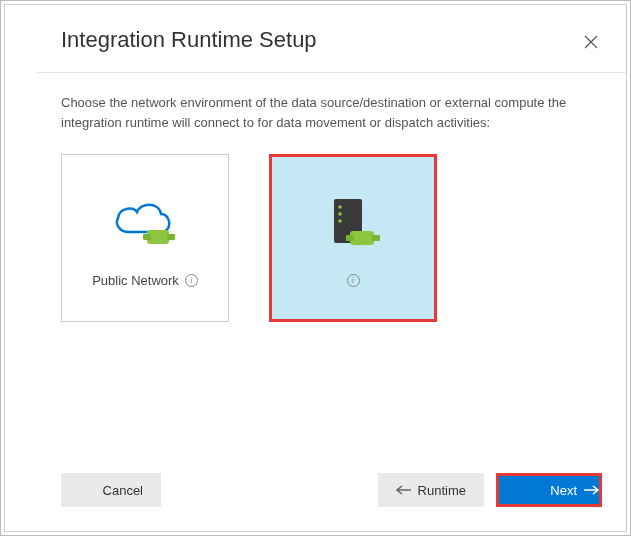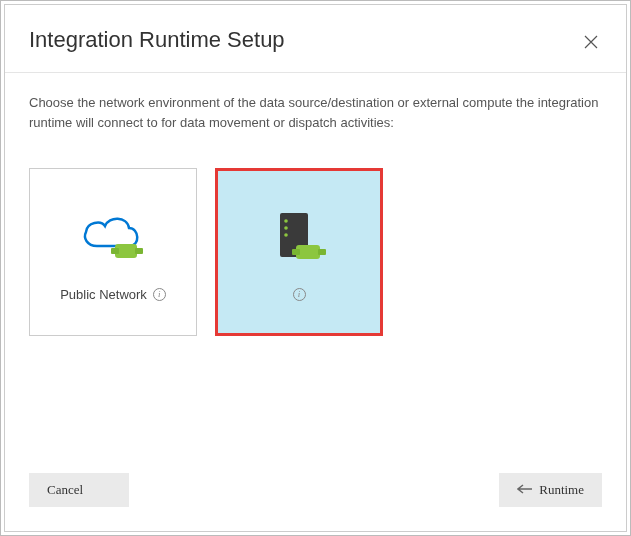--- a/index.html
+++ b/index.html
@@ -21,20 +21,21 @@
       padding: 3px;
       background: #fff;
     }
     .inner {
       width: 100%;
       height: 100%;
       border: 1px solid #ccc;
       display: flex;
       flex-direction: column;
       position: relative;
+      padding-left: 32px;
     }
     .header {
       display: flex;
       justify-content: space-between;
       align-items: flex-start;
       padding: 22px 24px 16px 24px;
       border-bottom: 1px solid #e5e5e5;
     }
     .title {
       font-size: 22px;
@@ -50,25 +51,25 @@
       margin-top: 4px;
     }
     .content {
       padding: 20px 24px;
       flex: 1;
     }
     .description {
       font-size: 13px;
       color: #555;
       line-height: 1.5;
-      margin-bottom: 36px;
+      margin-bottom: 22px;
     }
     .cards {
       display: flex;
-      gap: 18px;
+      gap: 40px;
     }
     .card {
       width: 168px;
       height: 168px;
       border: 1px solid #ccc;
       display: flex;
       flex-direction: column;
       align-items: center;
       justify-content: center;
       cursor: pointer;
@@ -118,24 +119,23 @@
       flex: 1;
     }
     .btn {
       height: 34px;
       min-width: 100px;
       border: none;
       font-size: 13px;
       cursor: pointer;
       display: inline-flex;
       align-items: center;
-      justify-content: flex-start;
+      justify-content: flex-end;
       gap: 6px;
       padding: 0 18px;
-      font-family: Liberation Serif, serif;
     }
     .btn-cancel {
       background: #eaeaea;
       color: #333;
     }
     .btn-prev {
       background: #eaeaea;
       color: #333;
     }
     .btn-next {
@@ -211,15 +211,23 @@
       </button>
       <div class="spacer"></div>
       <button class="btn btn-prev">
         <span class="arrow">
           <svg width="16" height="10" viewBox="0 0 16 10">
               <path d="M6 1 L1 5 L6 9 M1 5 L15 5" stroke="#666" stroke-width="1.5" fill="none"></path>
             </svg>
         </span>
         <span>Runtime</span>
       </button>
+      <button class="btn btn-next">
+        <span>Next</span>
+        <span class="arrow">
+          <svg width="16" height="10" viewBox="0 0 16 10">
+              <path d="M10 1 L15 5 L10 9 M15 5 L1 5" stroke="#fff" stroke-width="1.5" fill="none"></path>
+            </svg>
+        </span>
+      </button>
     </div>
   </div>
 </div>
 
 </body></html>

